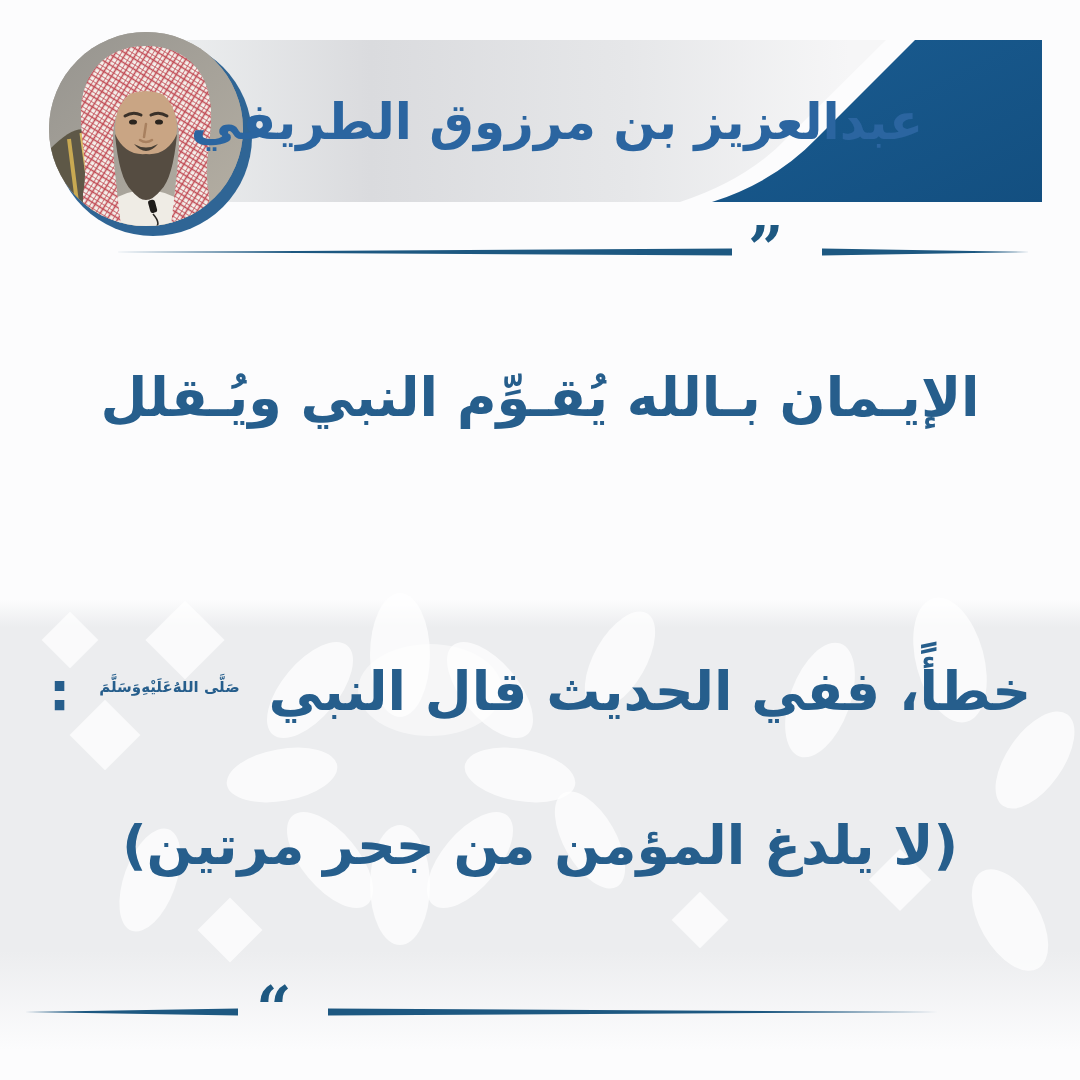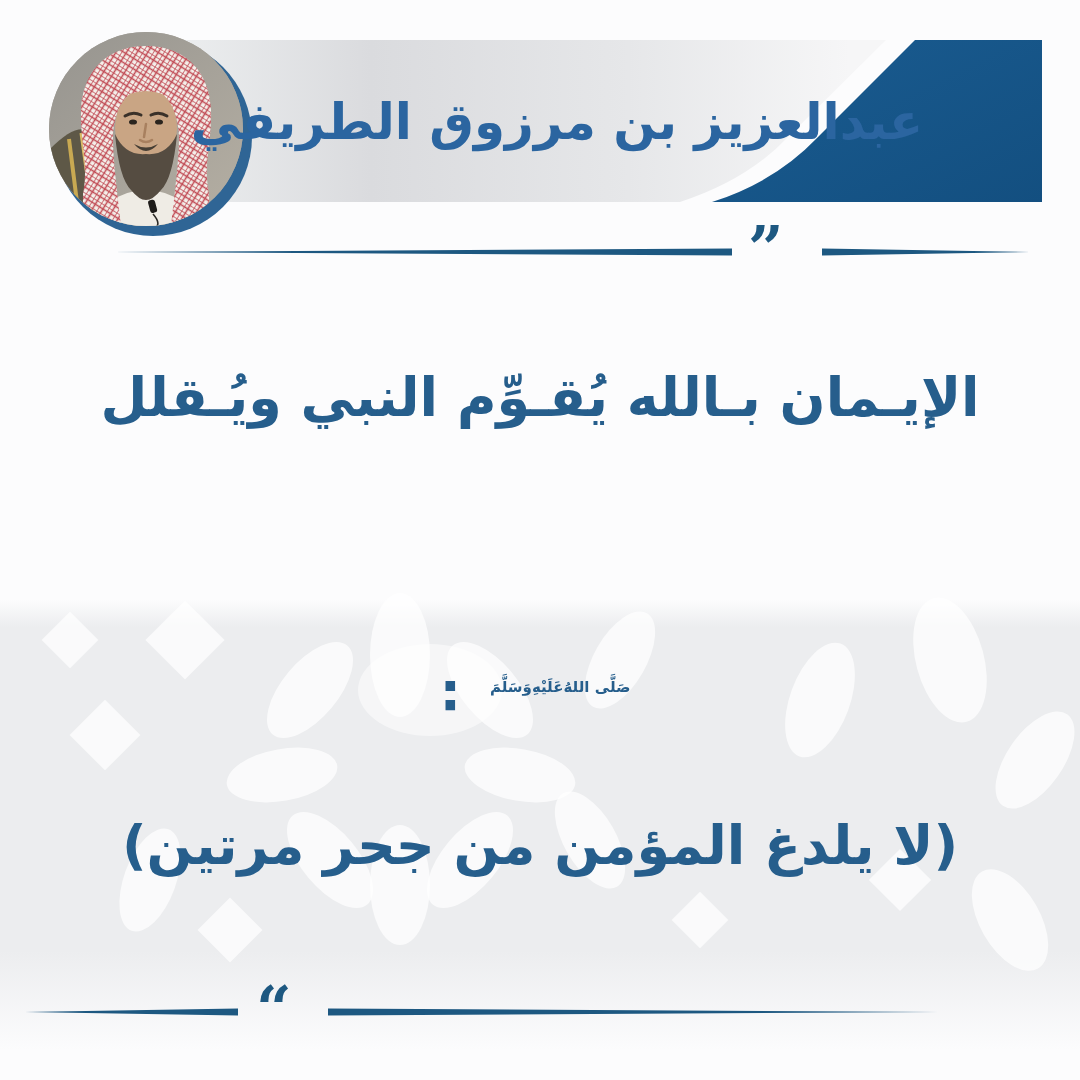--- a/index.html
+++ b/index.html
@@ -152,20 +152,21 @@
       <path d="M25,1012 L238,1008.5 L238,1015.5 Z"></path>
       <path d="M328,1008.5 L328,1015.5 L938,1012 Z"></path>
     </g>
   </svg>
 
   <span class="quote-mark top">”</span>
   <span class="quote-mark bottom">“</span>
 
   <div class="qline l1">الإيـمان بـالله يُقـوِّم النبي ويُـقلل</div>
   <div class="qline l3">
+    <span>خطأً، ففي الحديث قال النبي</span>
     <span class="saw">
       <span>صَلَّى اللهُ</span>
       <span>عَلَيْهِ</span>
       <span>وَسَلَّمَ</span>
     </span>
     <span>:</span>
   </div>
   <div class="qline l4">(لا يلدغ المؤمن من جحر مرتين)</div>
 
 </div>

